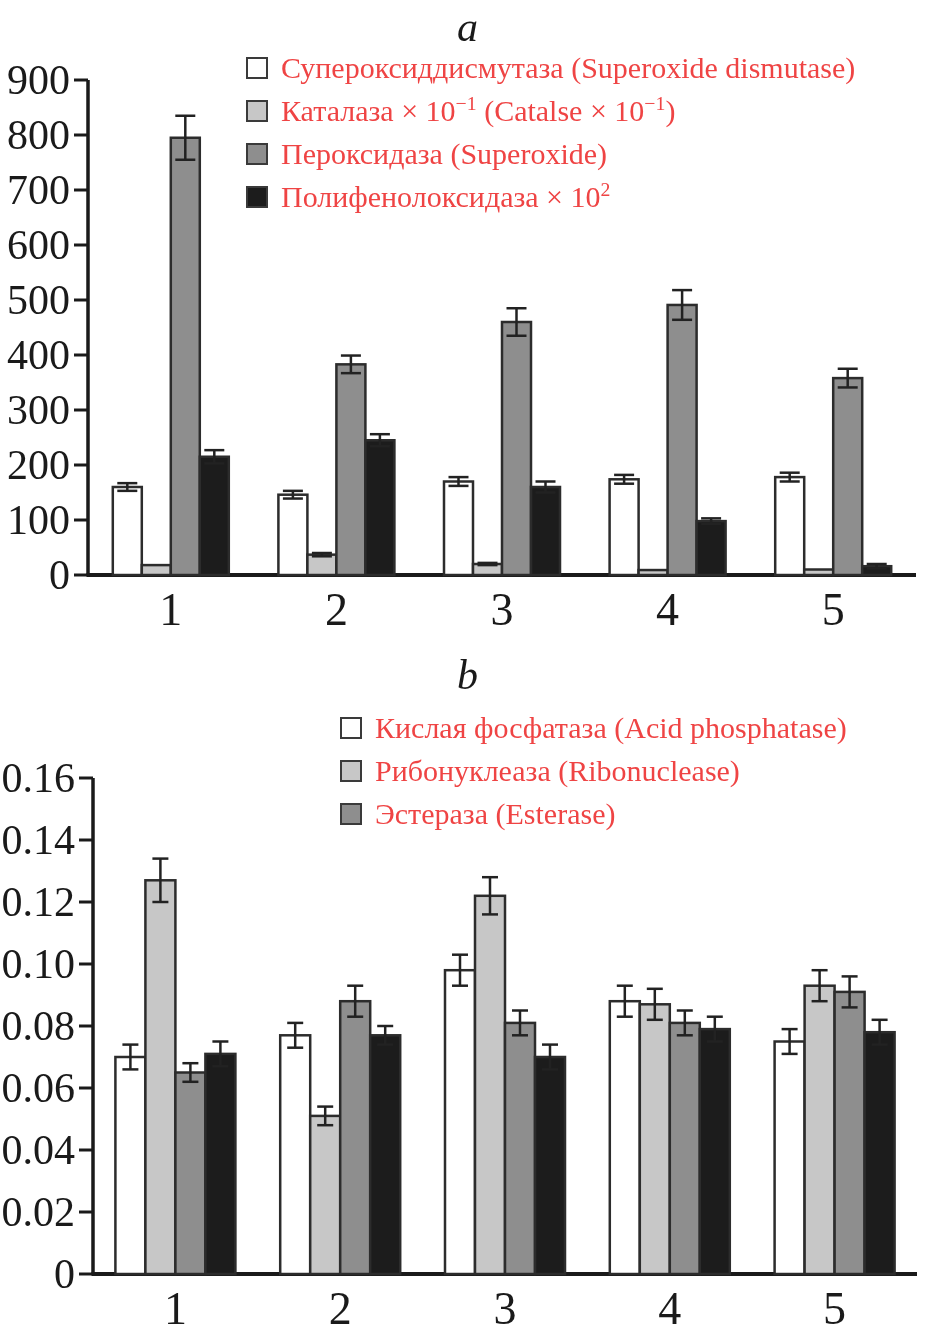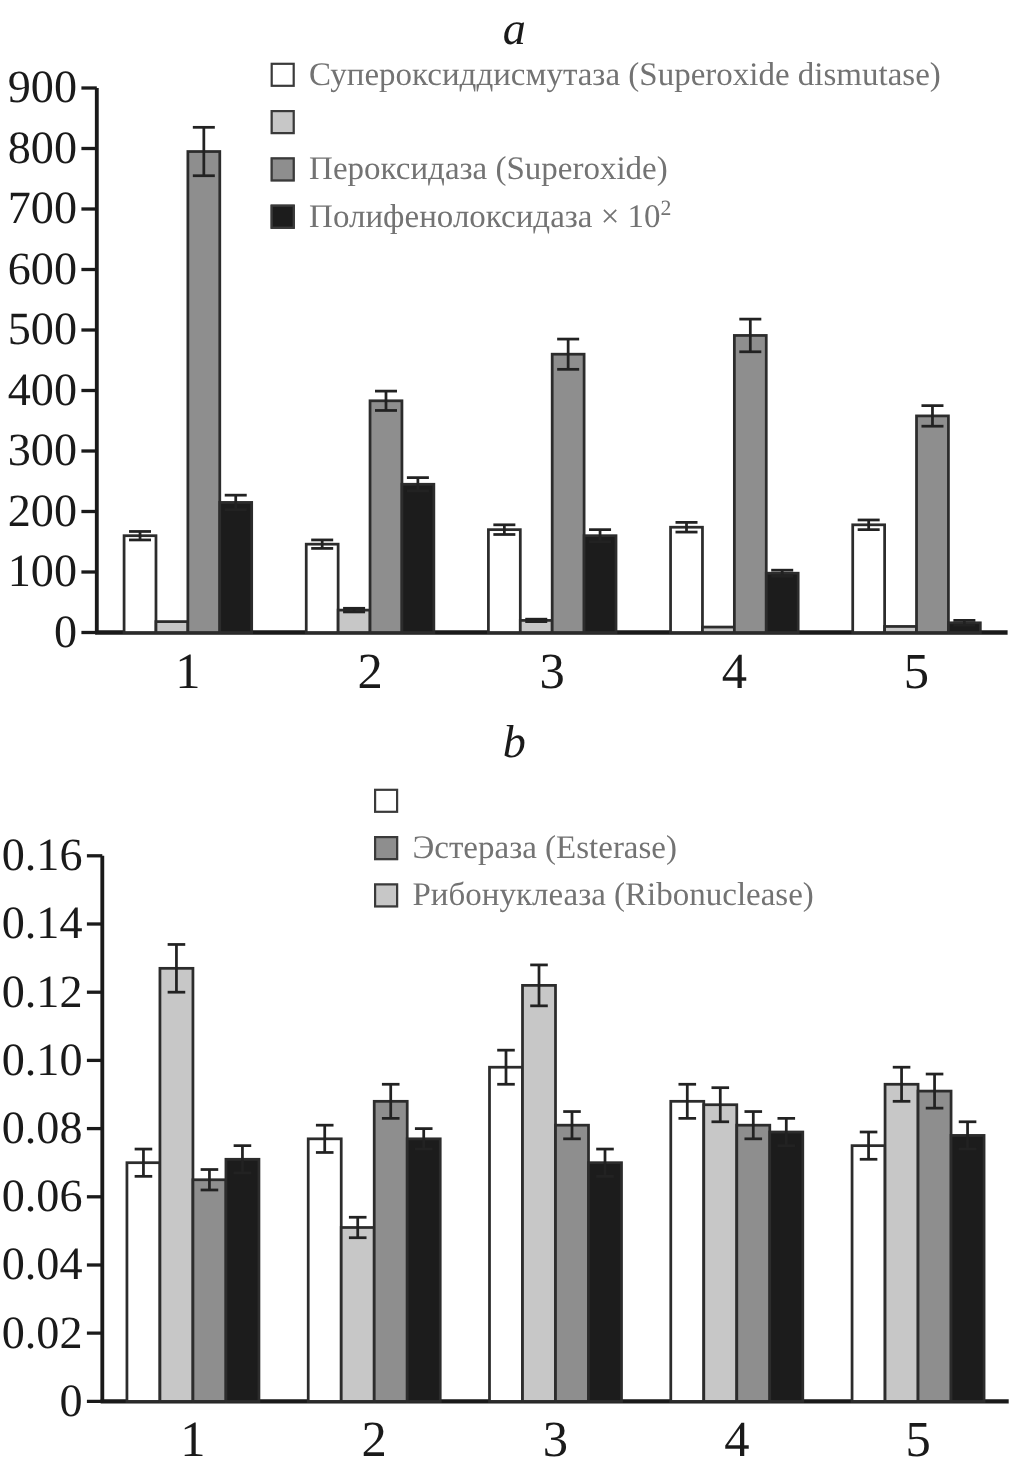--- a/index.html
+++ b/index.html
@@ -5,21 +5,21 @@
   html,body{margin:0;padding:0;background:#ffffff;}
   .page{
     position:relative;width:935px;height:1335px;background:#ffffff;
     font-family:"Liberation Serif",serif;color:#1a1a1a;overflow:hidden;
   }
   .chart-title{
     position:absolute;left:0;width:100%;text-align:center;
     font-style:italic;font-size:42px;line-height:1.1;color:#1a1a1a;
   }
   .plot-svg{position:absolute;left:0;}
-  .legend{position:absolute;color:#737373;font-size:30px;}
+  .legend{position:absolute;color:#ef4444;font-size:30px;}
   .legend-row{display:flex;align-items:center;height:43px;white-space:nowrap;}
   .legend-swatch{
     flex:0 0 auto;width:18px;height:18px;border:2.5px solid #3a3a3a;
     margin-right:13px;display:inline-block;
   }
   .legend-swatch.spacer{border-color:transparent;background:transparent;}
   .legend-label sup{font-size:66%;vertical-align:super;line-height:0;}
 </style>
 </head>
 <body>
@@ -139,20 +139,21 @@
       </g>
     </svg>
 
   <div id="legend-a" class="legend" style="left:246px;top:46px;">
       <div class="legend-row">
         <span class="legend-swatch" style="background: rgb(255, 255, 255);"></span>
         <span class="legend-label">Супероксиддисмутаза (Superoxide dismutase)</span>
       </div>
       <div class="legend-row">
         <span class="legend-swatch" style="background: rgb(199, 199, 199);"></span>
+        <span class="legend-label">Каталаза × 10<sup>−1</sup> (Catalse × 10<sup>−1</sup>)</span>
       </div>
       <div class="legend-row">
         <span class="legend-swatch" style="background: rgb(142, 142, 142);"></span>
         <span class="legend-label">Пероксидаза (Superoxide)</span>
       </div>
       <div class="legend-row">
         <span class="legend-swatch" style="background: rgb(28, 28, 28);"></span>
         <span class="legend-label">Полифенолоксидаза × 10<sup>2</sup></span>
       </div>
       <div class="legend-row">
@@ -276,24 +277,25 @@
         <line x1="706.8" y1="401.5" x2="722.8" y2="401.5" stroke="#222222" stroke-width="2.5"></line>
         <line x1="879.6" y1="379.79999999999995" x2="879.6" y2="404.5999999999999" stroke="#222222" stroke-width="2.5"></line>
         <line x1="871.6" y1="379.79999999999995" x2="887.6" y2="379.79999999999995" stroke="#222222" stroke-width="2.5"></line>
         <line x1="871.6" y1="404.5999999999999" x2="887.6" y2="404.5999999999999" stroke="#222222" stroke-width="2.5"></line>
       </g>
     </svg>
 
   <div id="legend-b" class="legend" style="left:340px;top:706px;">
       <div class="legend-row">
         <span class="legend-swatch" style="background: rgb(255, 255, 255);"></span>
+        <span class="legend-label">Кислая фосфатаза (Acid phosphatase)</span>
+      </div>
+      <div class="legend-row">
+        <span class="legend-swatch" style="background: rgb(199, 199, 199);"></span>
+        <span class="legend-label">Рибонуклеаза (Ribonuclease)</span>
       </div>
       <div class="legend-row">
         <span class="legend-swatch" style="background: rgb(142, 142, 142);"></span>
         <span class="legend-label">Эстераза (Esterase)</span>
       </div>
-      <div class="legend-row">
-        <span class="legend-swatch" style="background: rgb(199, 199, 199);"></span>
-        <span class="legend-label">Рибонуклеаза (Ribonuclease)</span>
-      </div>
     </div>
 
 </div>
 
 </body></html>

